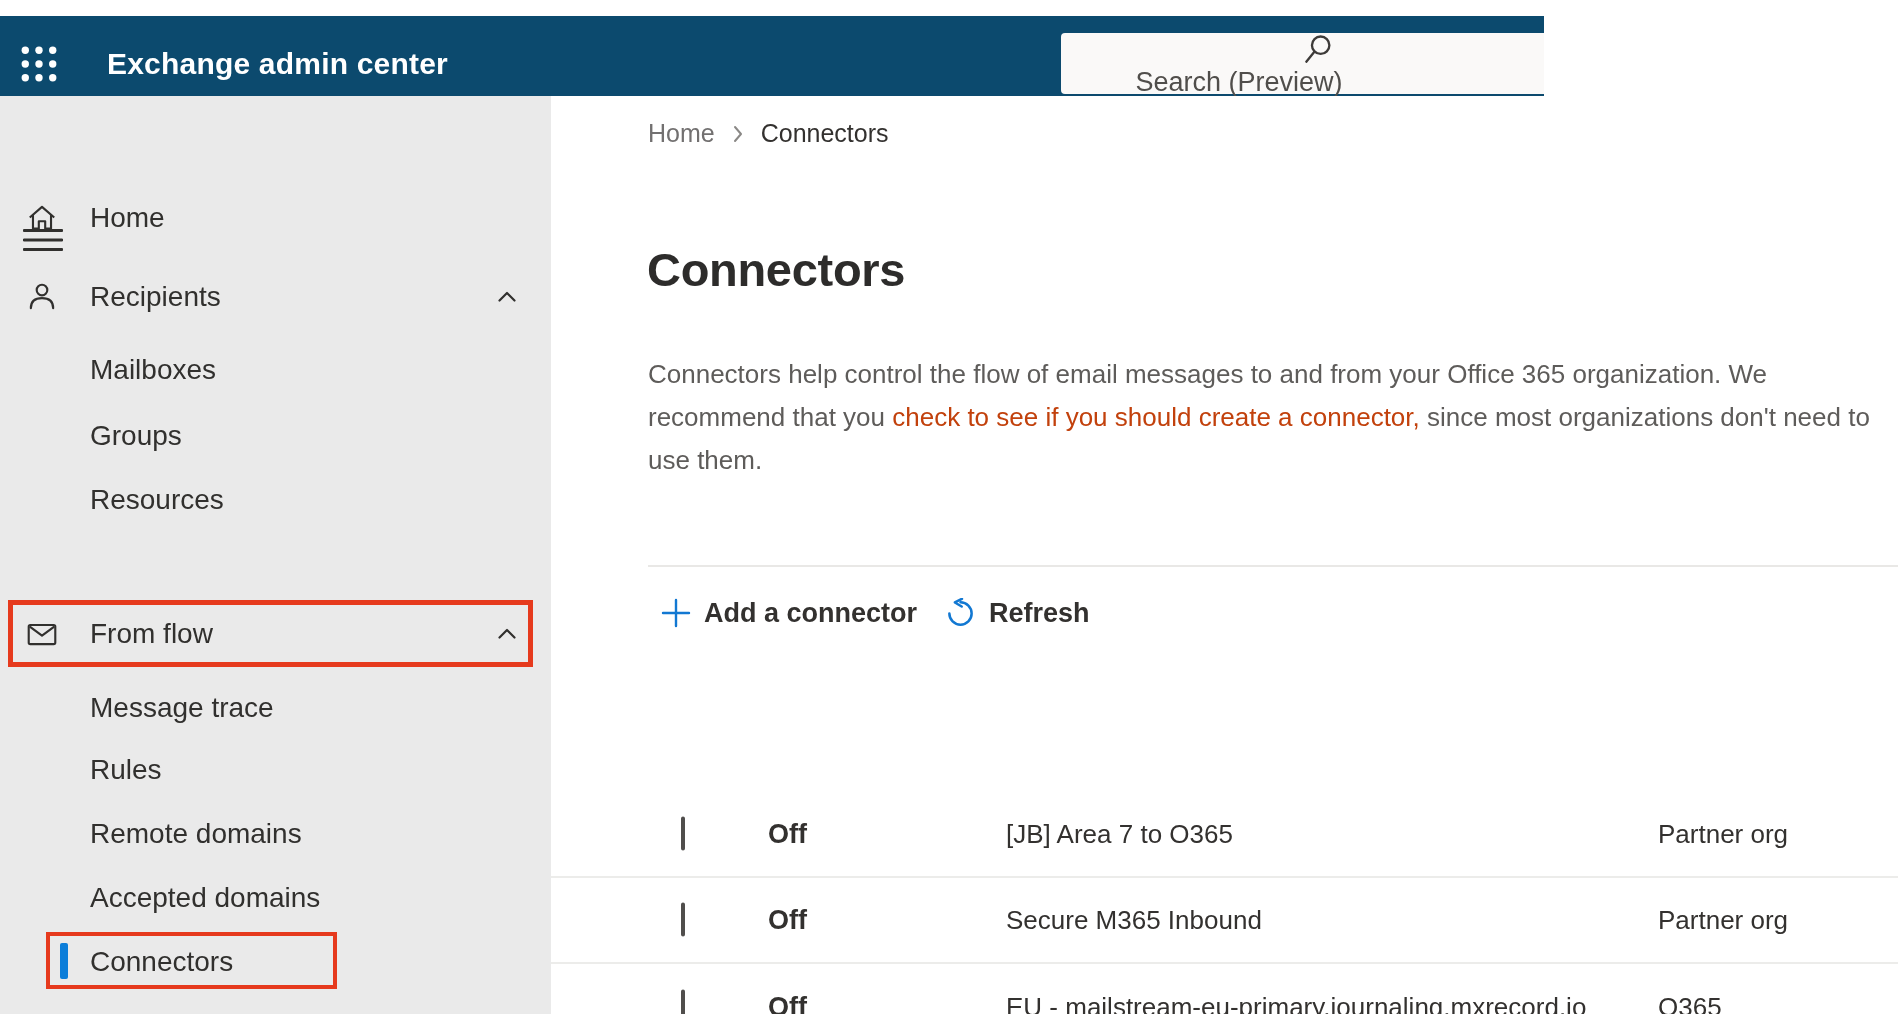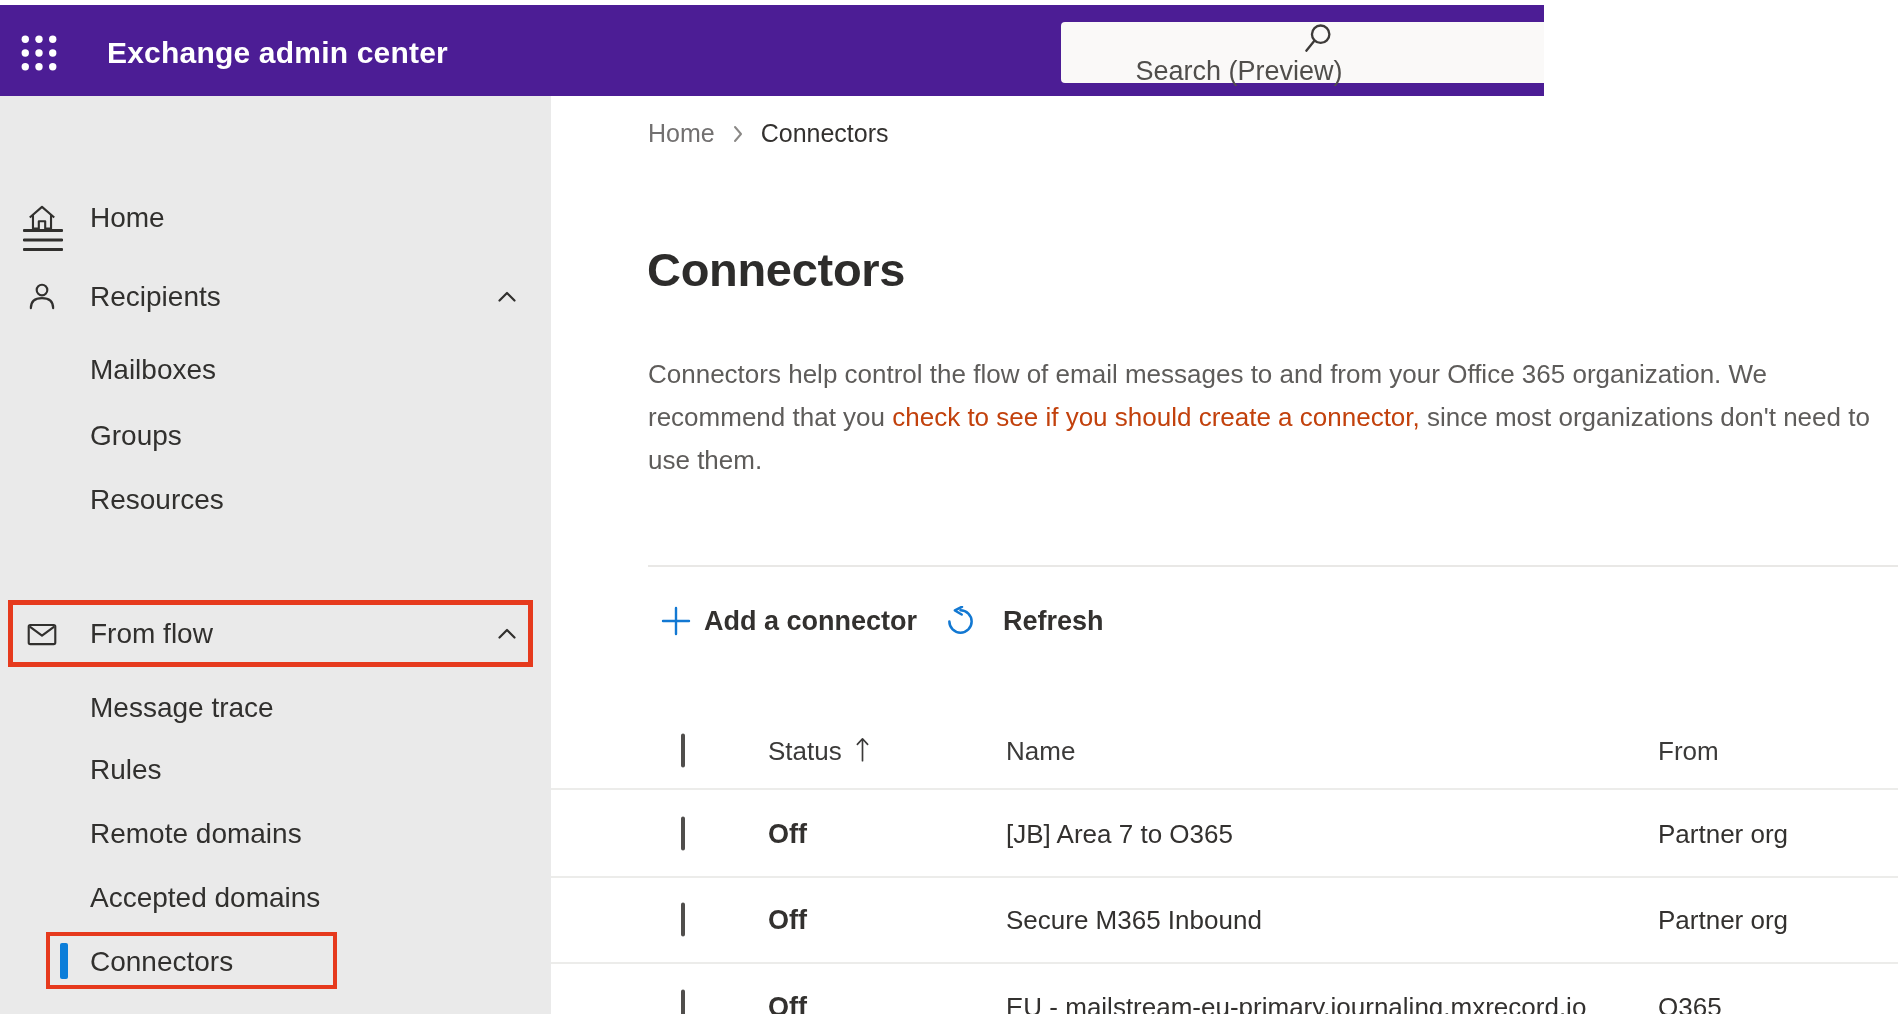--- a/index.html
+++ b/index.html
@@ -5,22 +5,22 @@
   * { margin:0; padding:0; box-sizing:border-box; }
   html,body { width:1898px; height:1014px; }
   body {
     position:relative; overflow:hidden; background:#ffffff;
     font-family:"Liberation Sans", sans-serif; color:#323130;
   }
   svg { display:block; }
 
   
   .topbar {
-    position:absolute; left:0; top:5px; width:1544px; height:96px;
-    background:#4c1d95;
+    position:absolute; left:0; top:16px; width:1544px; height:96px;
+    background:#0c4a6e;
   }
   .waffle-btn {
     position:absolute; left:20px; top:27px; width:42px; height:42px;
     color:#ffffff; cursor:pointer; background:none; border:none;
   }
   .app-title {
     position:absolute; left:107px; top:0; height:96px;
     display:flex; align-items:center;
     color:#ffffff; font-size:30px; font-weight:700; letter-spacing:.2px;
     white-space:nowrap;
@@ -88,27 +88,27 @@
     position:absolute; left:97px; top:257px; width:1248px;
     font-size:26px; line-height:43px; color:#5e5c5a;
   }
   .intro a { color:#c2410c; text-decoration:none; cursor:pointer; }
 
   .toolbar-divider {
     position:absolute; left:97px; right:0; top:469px; height:2px; background:#e9e8e6;
   }
   .toolbar { position:absolute; left:0; top:493px; height:48px; width:100%; }
   .tb-btn {
-    position:absolute; top:8px; height:48px; display:flex; align-items:center;
+    position:absolute; top:0; height:48px; display:flex; align-items:center;
     background:none; border:none; cursor:pointer; font-family:inherit;
     font-size:27px; font-weight:700; color:#33312f; white-space:nowrap;
   }
   .tb-btn .tb-icon { color:#1278d2; margin-right:13px; }
   .tb-add { left:110px; }
-  .tb-refresh { left:394px;gap:14px; }
+  .tb-refresh { left:394px; }
 
   
   .tbl-header {
     position:absolute; left:0; right:0; top:617px; height:77px;
     border-bottom:2px solid #ececea;
     font-size:26px; color:#3b3a39;
   }
   .tbl-row {
     position:absolute; left:0; right:0; height:86px;
     font-size:26px; color:#33312f; cursor:pointer;
@@ -268,34 +268,20 @@
       <span class="tb-icon">
         <svg viewBox="0 0 32 32" width="31" height="31" fill="none" stroke="currentColor" stroke-width="2.6" stroke-linecap="round" stroke-linejoin="round">
           <path d="M16 4.5 A11.5 11.5 0 1 1 4.5 16"></path>
           <path d="M17.5 0.8 L10.2 4.6 L17.2 8.8"></path>
         </svg>
       </span>
       <span>Refresh</span>
     </button>
   </div>
 
-  <div class="tbl-header">
-    <span class="cell c-check">
-      <span class="checkbox"></span>
-    </span>
-    <span class="cell c-status">
-      <span class="hdr-label">Status</span><span class="sort-icon">
-        <svg viewBox="0 0 18 30" width="17" height="28" fill="none" stroke="currentColor" stroke-width="1.8" stroke-linecap="round" stroke-linejoin="round">
-          <path d="M9 27 V4 M3.5 9.5 L9 3.5 L14.5 9.5"></path>
-        </svg>
-      </span>
-    </span>
-    <span class="cell c-name hdr-label">Name</span>
-    <span class="cell c-from hdr-label">From</span>
-  </div>
 
   <div class="tbl-row r0">
     <span class="cell c-check"><span class="checkbox"></span></span>
     <span class="cell c-status status-val">Off</span>
     <span class="cell c-name">[JB] Area 7 to O365</span>
     <span class="cell c-from">Partner org</span>
   </div>
 
   <div class="tbl-row r1">
     <span class="cell c-check"><span class="checkbox"></span></span>

